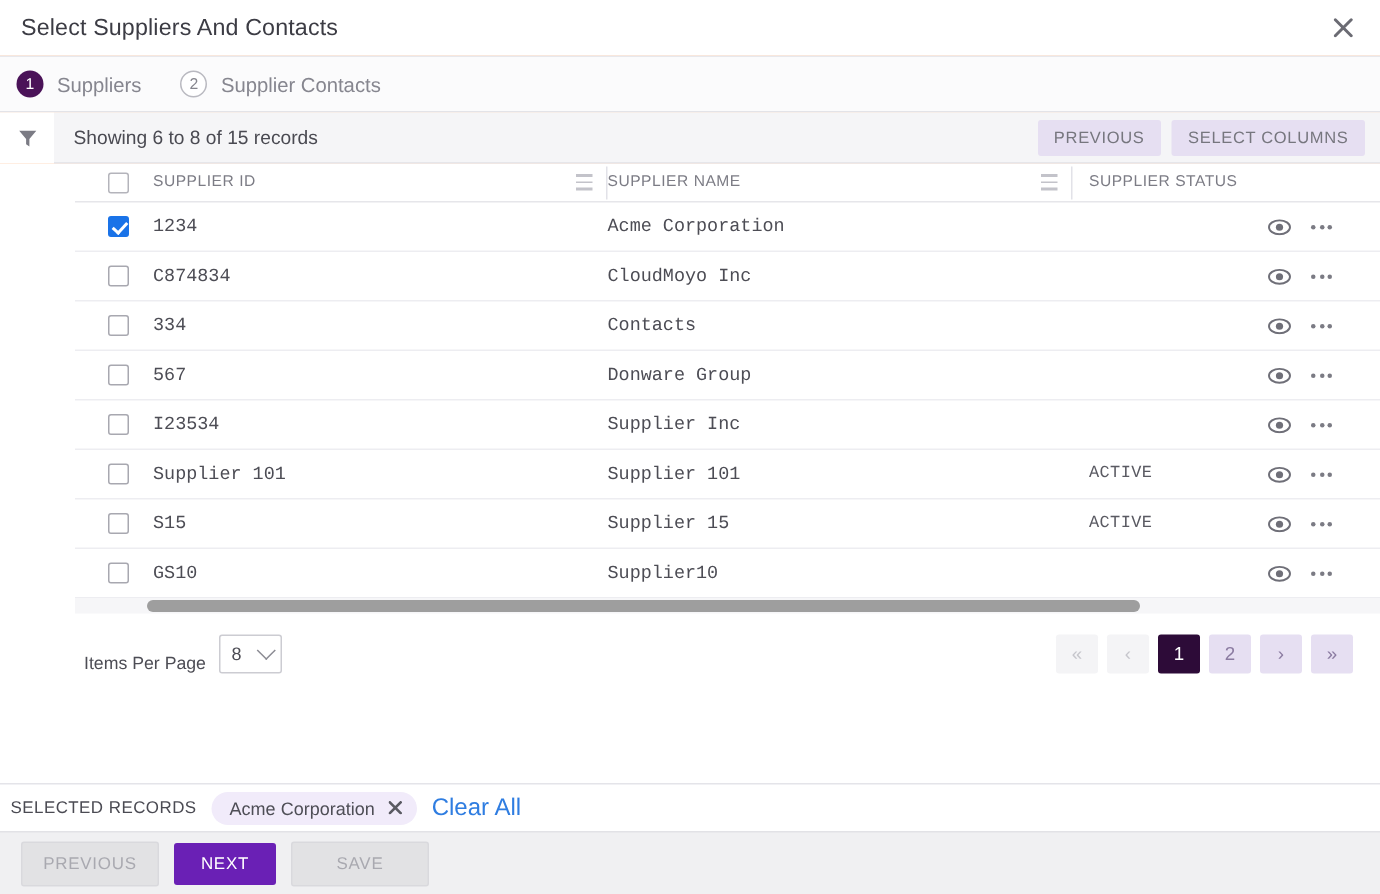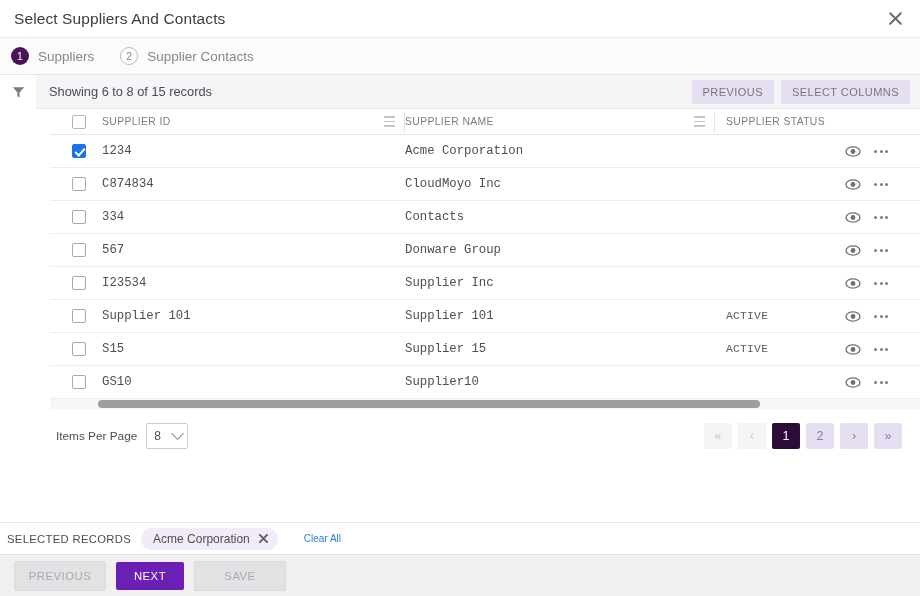--- a/index.html
+++ b/index.html
@@ -123,21 +123,21 @@
   .hscroll-row { padding-left: 50px; }
   .hscroll { height: 10px; background: #f6f6f8; position: relative; }
   .hthumb { position:absolute; left: 48px; top: 1px; height: 8px; width: 662px; background:#9e9e9e; border-radius: 4px; cursor: pointer; }
 
   
   .pagebar {
     display: flex; align-items: center; justify-content: space-between;
     padding: 14px 18px 0 56px;
     background: #fff;
   }
-  .ipp { display:flex; align-items:center; gap: 9px; }
+  .ipp { display:flex; align-items:flex-end; gap: 9px; }
   .ipp-label { font-size: 11.8px; color:#4d4d55; }
   .ipp-select {
     width: 42px; height: 26px; border: 1px solid #ccccd2; border-radius: 2px;
     display:flex; align-items:center; justify-content:space-between;
     padding: 0 5px 0 7px; background:#fff; cursor:pointer;
   }
   .ipp-val { font-size: 12px; color:#4d4d55; }
   .chev { width:9px; height:9px; border-right:1.6px solid #8b8b93; border-bottom:1.6px solid #8b8b93; transform: rotate(45deg) translate(-2px,-2px); }
 
   .pager { display:flex; gap: 6px; }
@@ -159,21 +159,21 @@
     background: #ffffff;
   }
   .sel-label { font-size: 11.3px; color: #4b4b53; letter-spacing: .3px; }
   .chip {
     display:flex; align-items:center; gap: 9px;
     background: #f1ebfa; border-radius: 11px;
     padding: 4px 10px 4px 12px;
   }
   .chip-txt { font-size: 12px; color: #4e4e56; }
   .chip-x { color:#5a5a62; font-size: 11px; cursor:pointer; display:flex; }
-  .clear-all { font-size: 10px; color: #2f7de1; cursor:pointer;margin-left:16px; }
+  .clear-all { font-size: 16px; color: #2f7de1; cursor:pointer; }
 
   
   .footer {
     height: 42px; flex: 0 0 42px;
     display:flex; align-items:center; gap: 10px;
     padding-left: 14px;
     background: #f0f0f2;
     border-top: 1px solid #e2e2e6;
   }
   .fbtn {

